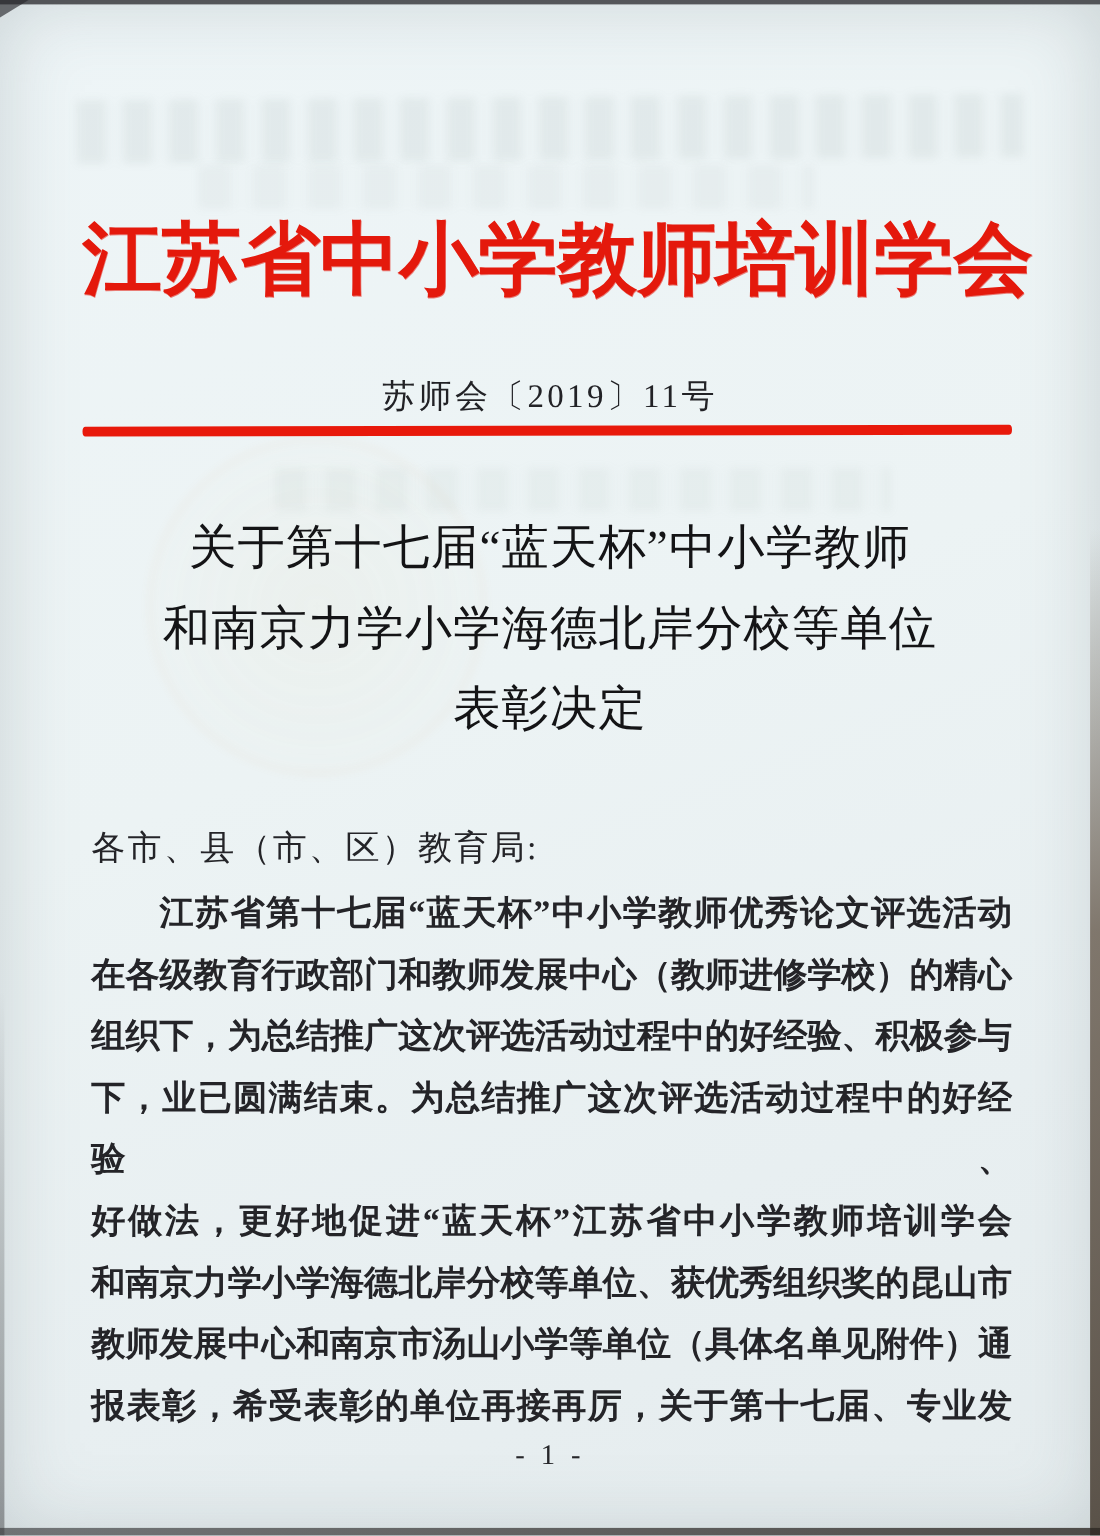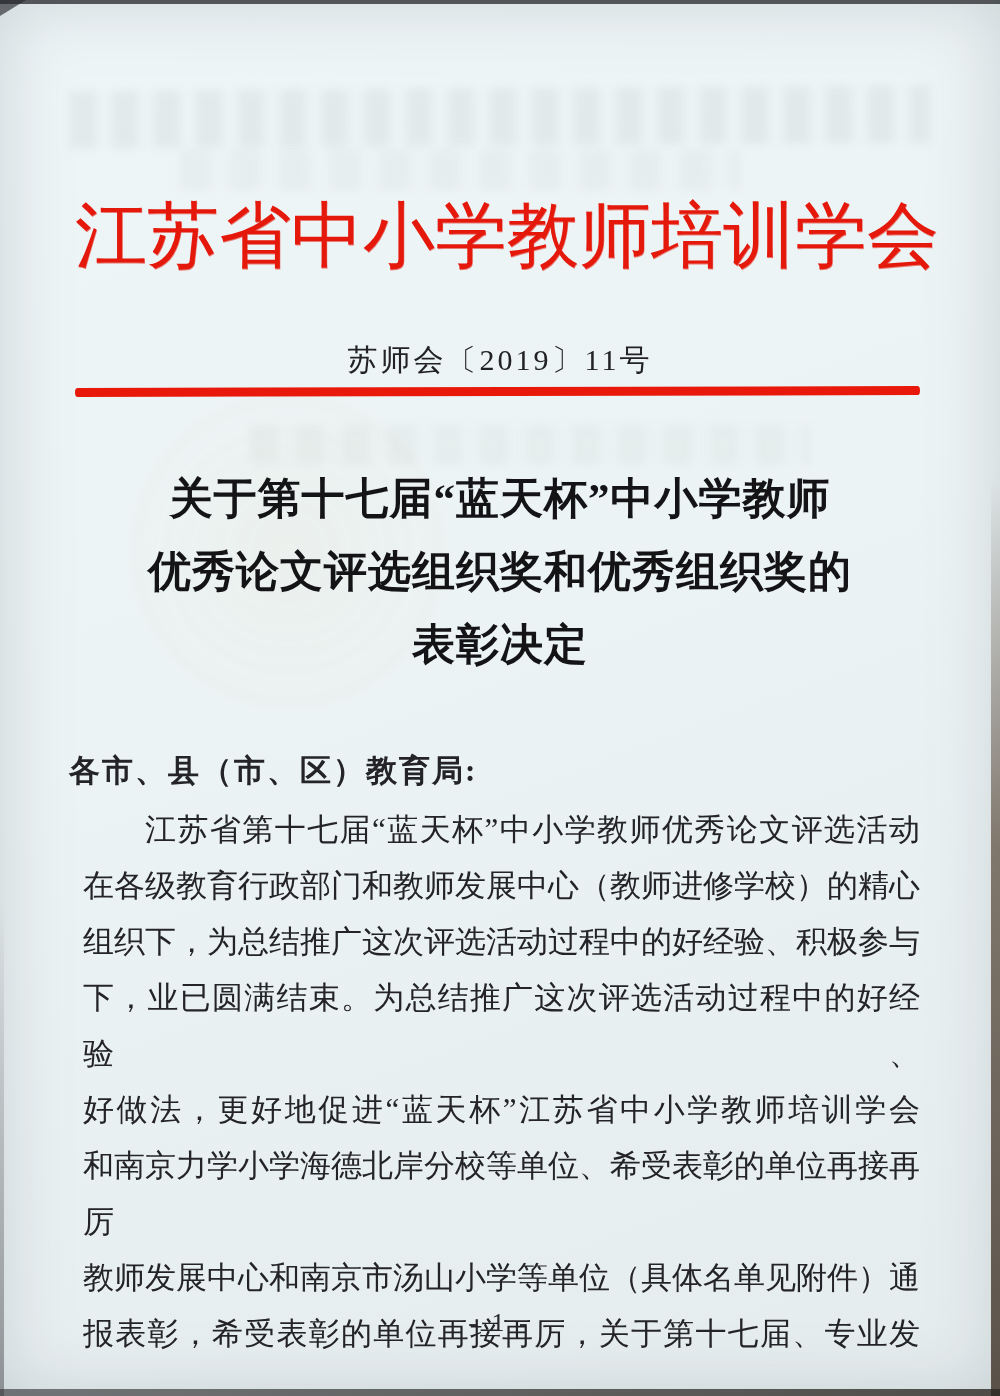--- a/index.html
+++ b/index.html
@@ -37,46 +37,46 @@
     border:3px solid rgba(210,150,90,0.18);
     background:radial-gradient(circle,rgba(220,190,120,0.10) 0%,rgba(220,190,120,0.04) 60%,transparent 75%);
   }
   .ghost-textband-mid{
     top:425px;left:250px;width:560px;height:40px;
     background:repeating-linear-gradient(90deg,rgba(140,160,150,0.14) 0 28px,rgba(140,160,150,0.02) 28px 46px);
   }
   
   .org-name{
     left:75px;right:78px;top:188px;
-    font-size:72px;font-weight:normal;line-height:1.36;
+    font-size:72px;font-weight:bold;line-height:1.36;
     color:#e4190c;
     text-align:justify;text-align-last:justify;
     text-shadow:0.5px 0.5px 0 rgba(228,25,12,0.55);
     white-space:nowrap;
   }
   .doc-number{
     left:0;right:0;top:312px;
     font-size:30px;color:#222226;text-align:center;letter-spacing:3px;margin-top:28px;
   }
   .red-rule{
     left:75px;top:387px;width:845px;height:9px;
     background:#e8190b;border-radius:3px/5px;transform:rotate(-0.12deg);
   }
   .doc-title{
     left:60px;right:60px;top:462px;
-    font-size:43px;font-weight:bold;color:#141416;
+    font-size:43px;font-weight:normal;color:#141416;
     text-align:center;line-height:73px;letter-spacing:1px;
   }
   .salutation{
-    left:69px;right:80px;top:742px;
-    font-size:31px;color:#242428;line-height:58px;letter-spacing:2px;font-weight:bold;
+    left:83px;right:80px;top:742px;
+    font-size:31px;color:#242428;line-height:58px;letter-spacing:2px;
   }
   .body-par{
     left:83px;right:80px;top:802px;
-    font-size:31px;color:#242428;line-height:56px;
+    font-size:31px;color:#242428;line-height:56px;font-weight:bold;
   }
   .body-line{
     text-align:justify;text-align-last:justify;
   }
   .body-line.indent{text-indent:2em;}
   .page-number{
     left:0;right:0;top:1308px;
     font-size:26px;color:#26262a;text-align:center;letter-spacing:4px;
   }
 </style>
@@ -91,33 +91,33 @@
   <div class="abs ghost ghost-textband-mid"></div>
 
   <div class="abs org-name">江苏省中小学教师培训学会</div>
 
   <div class="abs doc-number">苏师会〔2019〕11号</div>
 
   <div class="abs red-rule"></div>
 
   <div class="abs doc-title">
     <div>关于第十七届“蓝天杯”中小学教师</div>
-    <div>优秀论文评选组织奖和优秀组织奖的</div>
+    <div>和南京力学小学海德北岸分校等单位</div>
     <div>表彰决定</div>
   </div>
 
   <div class="abs salutation">各市、县（市、区）教育局:</div>
 
   <div class="abs body-par">
     <div class="body-line indent">江苏省第十七届“蓝天杯”中小学教师优秀论文评选活动</div>
     <div class="body-line">在各级教育行政部门和教师发展中心（教师进修学校）的精心</div>
     <div class="body-line">组织下，为总结推广这次评选活动过程中的好经验、积极参与</div>
     <div class="body-line">下，业已圆满结束。为总结推广这次评选活动过程中的好经验、</div>
     <div class="body-line">好做法，更好地促进“蓝天杯”江苏省中小学教师培训学会</div>
-    <div class="body-line">和南京力学小学海德北岸分校等单位、希受表彰的单位再接再厉</div>
+    <div class="body-line">和南京力学小学海德北岸分校等单位、获优秀组织奖的昆山市</div>
     <div class="body-line">教师发展中心和南京市汤山小学等单位（具体名单见附件）通</div>
     <div class="body-line">报表彰，希受表彰的单位再接再厉，关于第十七届、专业发</div>
   </div>
 
   <div class="abs page-number">- 1 -</div>
 
   <div class="abs edge-top"></div>
   <div class="abs edge-top-wedge"></div>
   <div class="abs edge-right"></div>
   <div class="abs edge-bottom"></div>

